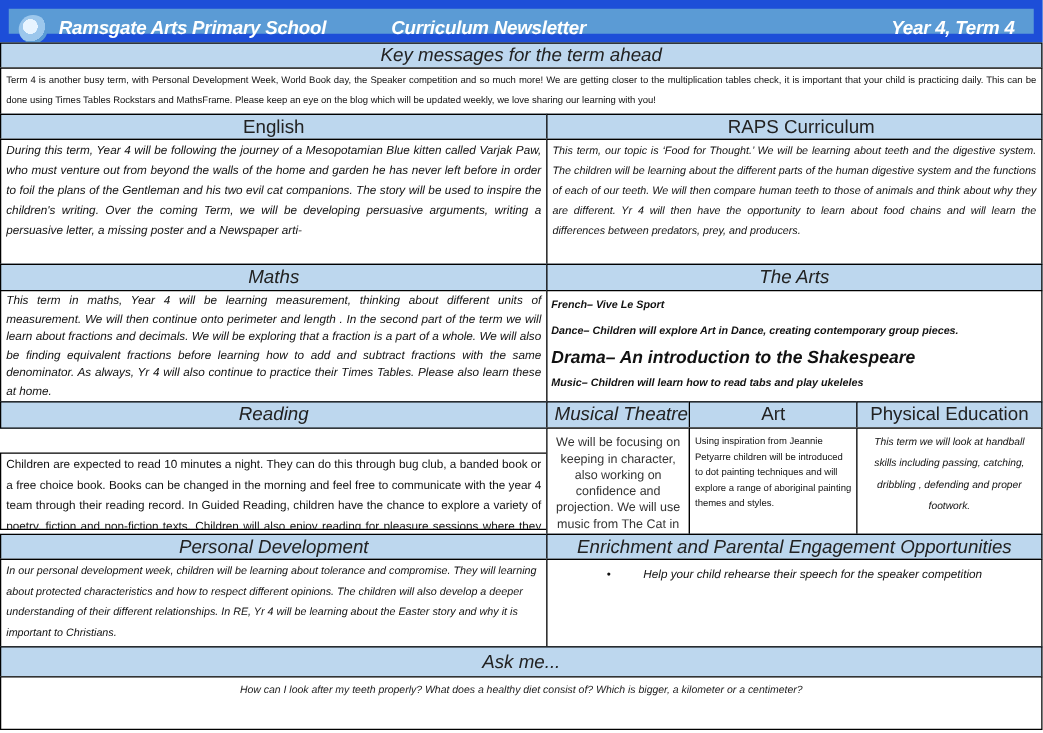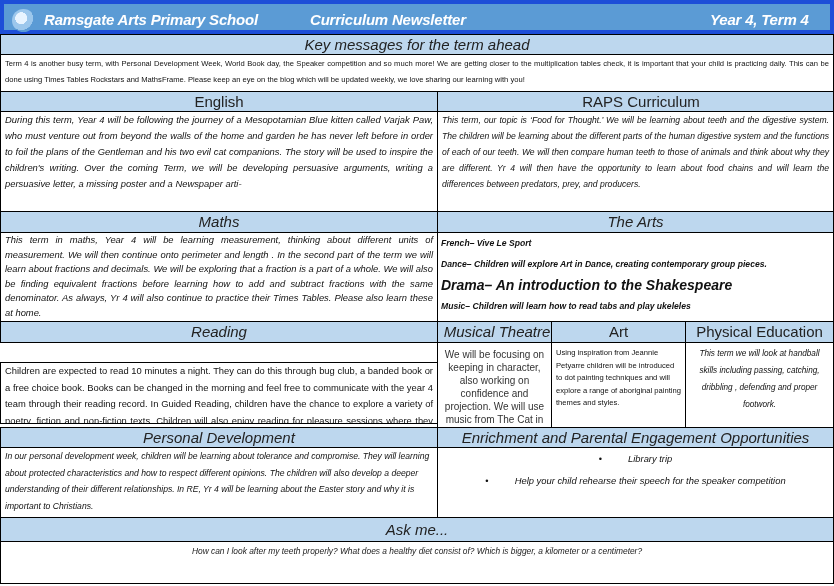--- a/index.html
+++ b/index.html
@@ -1,19 +1,19 @@
 <!DOCTYPE html>
 <html><head>
 <meta charset="utf-8">
 <style>
   html, body { margin:0; padding:0; background:#ffffff; }
   body { width:834px; height:586px; position:relative; overflow:hidden;
          font-family:"DejaVu Sans", sans-serif; color:#111; }
   .abs { position:absolute; box-sizing:border-box; }
-  .topbar { left:0; top:0; width:834px; height:34px; background:#5b9bd5; border:4px solid #1d4ed8; }
+  .topbar { left:0; top:0; width:834px; height:34px; background:#5b9bd5; border:7px solid #1d4ed8; }
   .topbar .t { position:absolute; top:7px; font-style:italic; font-weight:bold; color:#ffffff;
                font-family:"Liberation Sans", sans-serif; font-size:15px; letter-spacing:-0.2px; }
   .logo { position:absolute; left:8px; top:5px; width:23px; height:23px; border-radius:50%;
           background:radial-gradient(circle at 40% 40%, #e8f4ff 0 30%, #9cc7ec 31% 60%, #5b9bd5 61%); }
   .hdr { background:#bdd7ee; border:1px solid #000; text-align:center;
          font-family:"Liberation Sans", sans-serif; font-size:15px; color:#222; line-height:19px; }
   .it { font-style:italic; }
   .cell { border:1px solid #000; background:#fff; overflow:hidden; }
   .body-text { font-family:"Liberation Sans", sans-serif; font-size:9.4px; line-height:16px;
                padding:0 4px; text-align:justify; hyphens:auto; }
@@ -78,20 +78,19 @@
 <div class="abs cell" style="left:685px;top:342px;width:149px;height:86px;">
   <div class="body-text it" style="font-size:8.2px;line-height:17px;text-align:center;padding:2px 4px;">This term we will look at handball skills including passing, catching, dribbling , defending and proper footwork.</div>
 </div>
 
 <div class="abs hdr it" style="left:0;top:427px;width:438px;height:21px;">Personal Development</div>
 <div class="abs hdr it" style="left:437px;top:427px;width:397px;height:21px;">Enrichment and Parental Engagement Opportunities</div>
 <div class="abs cell" style="left:0;top:447px;width:438px;height:71px;">
   <div class="body-text it" style="font-size:8.6px;line-height:16.5px;text-align:left;">In our personal development week, children will be learning about tolerance and compromise. They will learning about protected characteristics and how to respect different opinions. The children will also develop a deeper understanding of their different relationships. In RE, Yr 4 will be learning about the Easter story and why it is important to Christians.</div>
 </div>
 <div class="abs cell" style="left:437px;top:447px;width:397px;height:71px;">
-  <div class="bullet-row"><span class="dot">•</span><span>Library trip</span></div>
   <div class="bullet-row"><span class="dot">•</span><span>Help your child rehearse their speech for the speaker competition</span></div>
 </div>
 
 <div class="abs hdr it" style="left:0;top:517px;width:834px;height:25px;line-height:23px;">Ask me...</div>
 <div class="abs cell" style="left:0;top:541px;width:834px;height:43px;">
   <div class="it" style="font-family:'Liberation Sans',sans-serif;font-size:8.4px;text-align:center;padding-top:4px;color:#222;">How can I look after my teeth properly? What does a healthy diet consist of? Which is bigger, a kilometer or a centimeter?</div>
 </div>
 
 </body></html>

